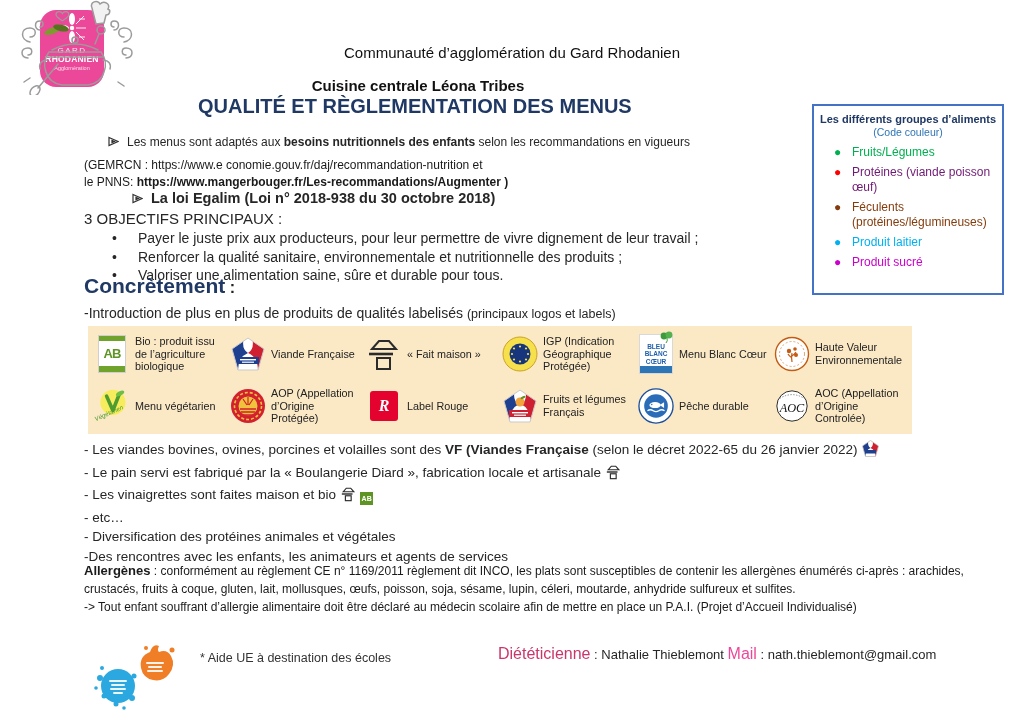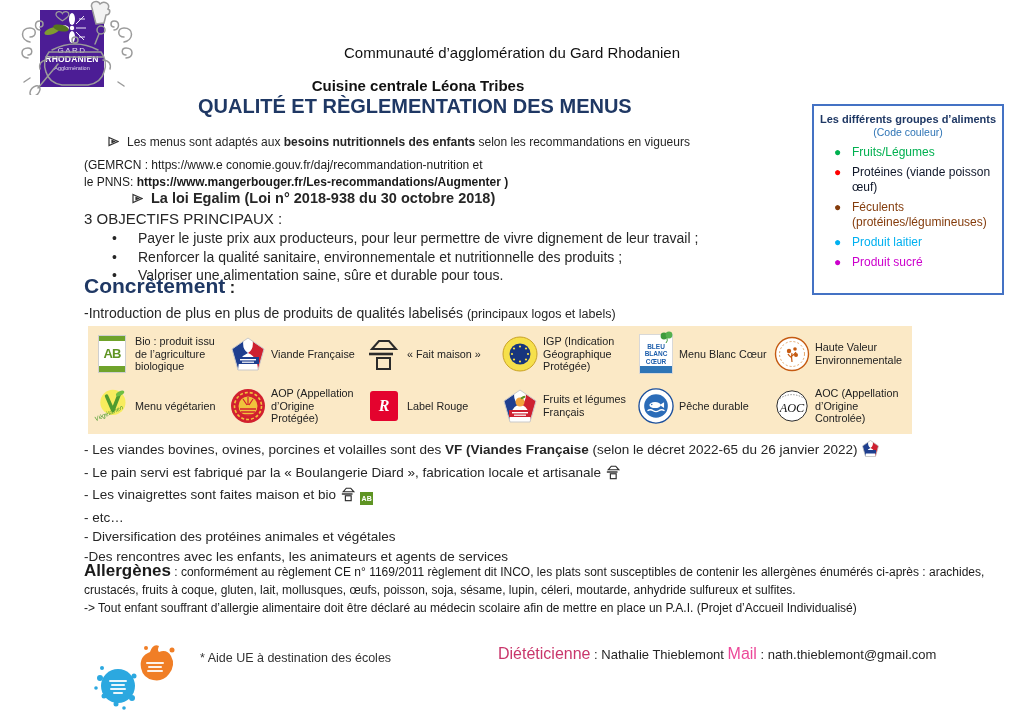--- a/index.html
+++ b/index.html
@@ -61,34 +61,34 @@
   .bbc-box{width:32px;height:38px;background:#fff;border:1px solid #d8d8d8;position:relative;
            display:flex;flex-direction:column;align-items:center;justify-content:center;}
   .bbc-t{color:#1F5FAC;font-weight:700;font-size:6.5px;line-height:1.15;text-align:center;}
   .bbc-strip{position:absolute;bottom:0;left:0;width:100%;height:7px;background:#2E75B6;}
   .st-icon{display:inline-block;vertical-align:-3px;margin-left:5px;}
 
   
   #statements{left:84px;top:440px;font-size:13.5px;line-height:19.5px;}
   
   #allergens{left:84px;top:562px;width:922px;font-size:12px;line-height:17.5px;color:#1a1a1a;}
-  #allergens .al-label{font-weight:700;font-size:17px;}
+  #allergens .al-label{font-weight:700;font-size:13px;}
   #allergens .pai{margin-top:1px;}
 
   
   #school-logo{left:88px;top:638px;}
   #eu-aid{left:200px;top:651px;font-size:12.5px;color:#333;}
   #diet-line{left:498px;top:645px;font-size:13px;white-space:nowrap;}
   .diet-label{font-size:16px;}
   .mail-label{font-size:16px;}
 </style>
 </head>
 <body>
 
-<div class="abs" id="gard-logo" style="background-color: #4c1d95;">
+<div class="abs" id="gard-logo" style="background-color: #ec4899; border-radius: 16px;">
   <svg width="40" height="36" viewBox="0 0 40 36">
     <g fill="#fff" stroke="#fff">
       <circle cx="20" cy="18" r="2.2" stroke="none"></circle>
       <ellipse cx="20" cy="9" rx="3" ry="6" stroke="none"></ellipse>
       <ellipse cx="20" cy="27" rx="3" ry="6" stroke="none"></ellipse>
       <ellipse cx="11" cy="18" rx="6" ry="3" stroke="none"></ellipse>
       <g stroke-width="1" fill="none" opacity=".9">
         <path d="M24,14 L32,6 M24,18 L34,18 M24,22 L32,30"></path>
         <path d="M27,9 L33,9 M27,27 L33,27"></path>
       </g>
@@ -145,21 +145,21 @@
 <div class="abs" id="food-box" style="border-color: rgb(68, 114, 196);">
   <div class="fb-title" style="color: rgb(31, 56, 100);">Les différents groupes d’aliments</div>
   <div class="fb-sub" style="color: rgb(46, 116, 181);">(Code couleur)</div>
   <div class="fb-list">
     <div class="fb-item">
       <span class="fb-dot" style="color: rgb(0, 176, 80);">●</span>
       <span style="color: rgb(0, 176, 80);">Fruits/Légumes</span>
     </div>
     <div class="fb-item">
       <span class="fb-dot" style="color: rgb(255, 0, 0);">●</span>
-      <span style="color: #0f172a;">Protéines (viande poisson œuf)</span>
+      <span style="color: #701a75;">Protéines (viande poisson œuf)</span>
     </div>
     <div class="fb-item">
       <span class="fb-dot" style="color: rgb(132, 60, 12);">●</span>
       <span style="color: rgb(132, 60, 12);">Féculents (protéines/légumineuses)</span>
     </div>
     <div class="fb-item">
       <span class="fb-dot" style="color: rgb(0, 176, 240);">●</span>
       <span style="color: rgb(0, 176, 240);">Produit laitier</span>
     </div>
     <div class="fb-item">

